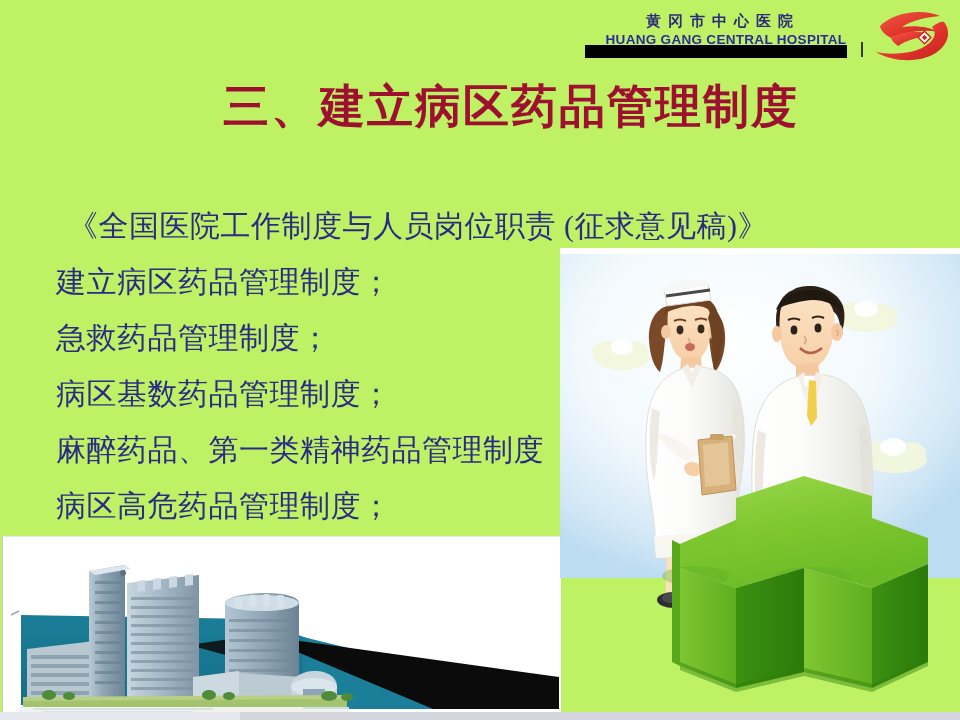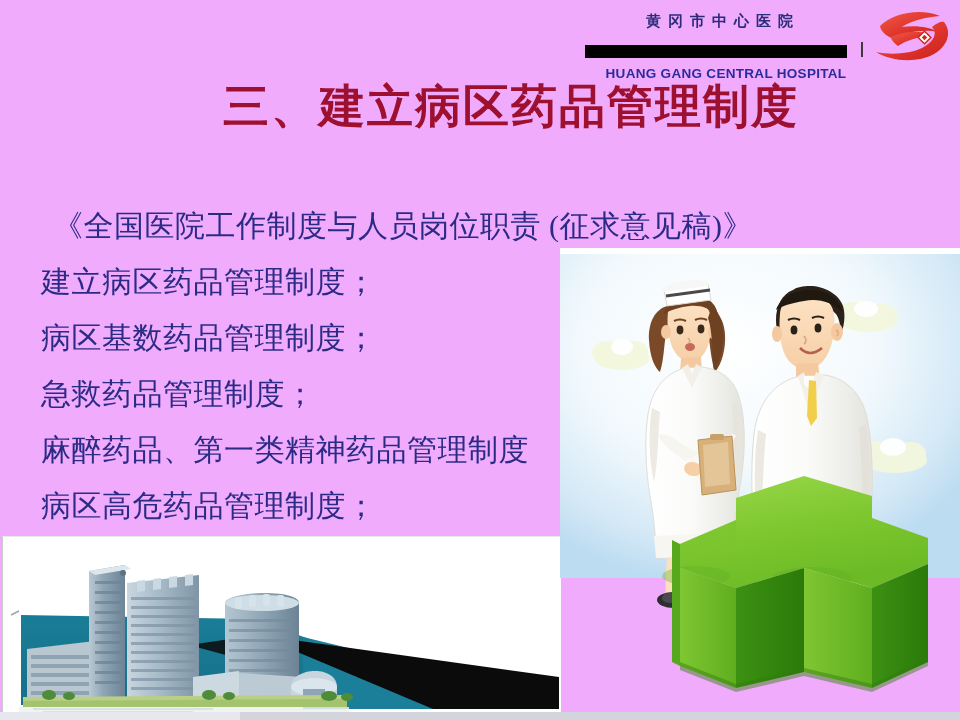--- a/index.html
+++ b/index.html
@@ -8,21 +8,21 @@
     padding: 0;
     background: #ffffff;
   }
   body {
     font-family: "Liberation Serif", "DejaVu Serif", serif;
   }
   #slide {
     position: relative;
     width: 960px;
     height: 720px;
-    background: #f0abfc;
+    background: #bef264;
     overflow: hidden;
   }
 
   
   #hospital-header {
     position: absolute;
     left: 560px;
     top: 6px;
     width: 400px;
     height: 62px;
@@ -45,21 +45,20 @@
     left: 20px;
     top: 26px;
     width: 292px;
     text-align: center;
     font-family: "Liberation Sans", "DejaVu Sans", sans-serif;
     font-weight: bold;
     font-size: 13.5px;
     letter-spacing: 0.3px;
     color: #2b2b9c;
     white-space: nowrap;
-    margin-top: 34px;
   }
   #header-rule {
     position: absolute;
     left: 25px;
     top: 39px;
     width: 262px;
     height: 13px;
     background: #000000;
   }
   #header-tick {
@@ -91,21 +90,21 @@
     line-height: 56px;
     letter-spacing: 2px;
     color: #9e1030;
     white-space: nowrap;
     margin-left: 31px;
   }
 
   
   #body-text {
     position: absolute;
-    left: 41px;
+    left: 56px;
     top: 198px;
     width: 760px;
     z-index: 4;
   }
   .body-line {
     font-family: "Liberation Serif", "DejaVu Serif", serif;
     font-size: 30px;
     line-height: 56px;
     color: #2b2b86;
     white-space: nowrap;
@@ -202,22 +201,22 @@
         </g>
       </svg>
     </div>
   </div>
 
   <div id="slide-title">三、建立病区药品管理制度</div>
 
   <div id="body-text">
     <div class="body-line indent">《全国医院工作制度与人员岗位职责 (征求意见稿)》</div>
     <div class="body-line">建立病区药品管理制度；</div>
+    <div class="body-line">急救药品管理制度；</div>
     <div class="body-line">病区基数药品管理制度；</div>
-    <div class="body-line">急救药品管理制度；</div>
     <div class="body-line">麻醉药品、第一类精神药品管理制度</div>
     <div class="body-line">病区高危药品管理制度；</div>
   </div>
 
   <div id="clinic-illustration">
     <svg width="400" height="460" viewBox="0 0 400 460" xmlns="http://www.w3.org/2000/svg">
       <defs>
         <radialGradient id="skyGrad" cx="42%" cy="30%" r="72%">
           <stop offset="0%" stop-color="#ffffff"></stop>
           <stop offset="52%" stop-color="#f2f9fd"></stop>

